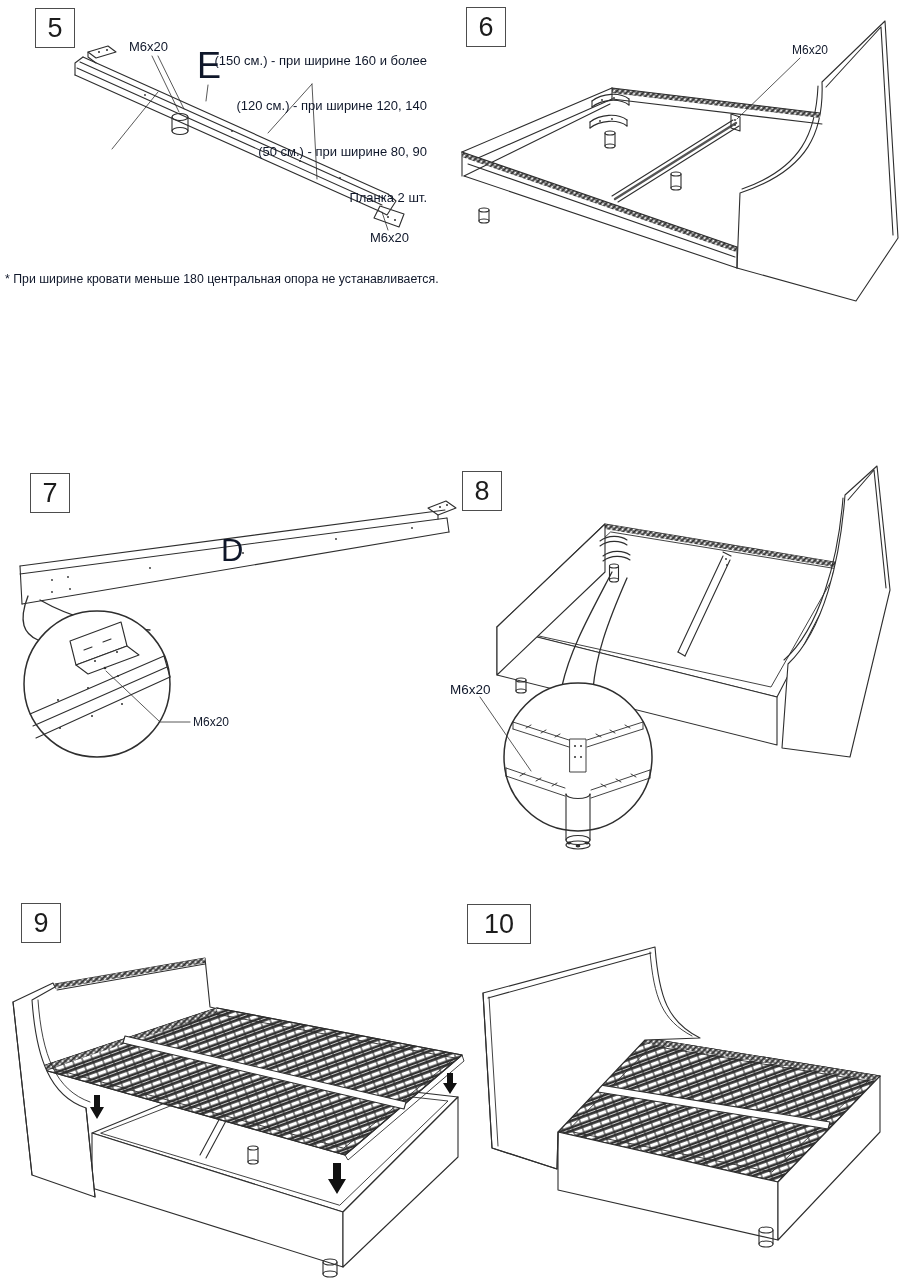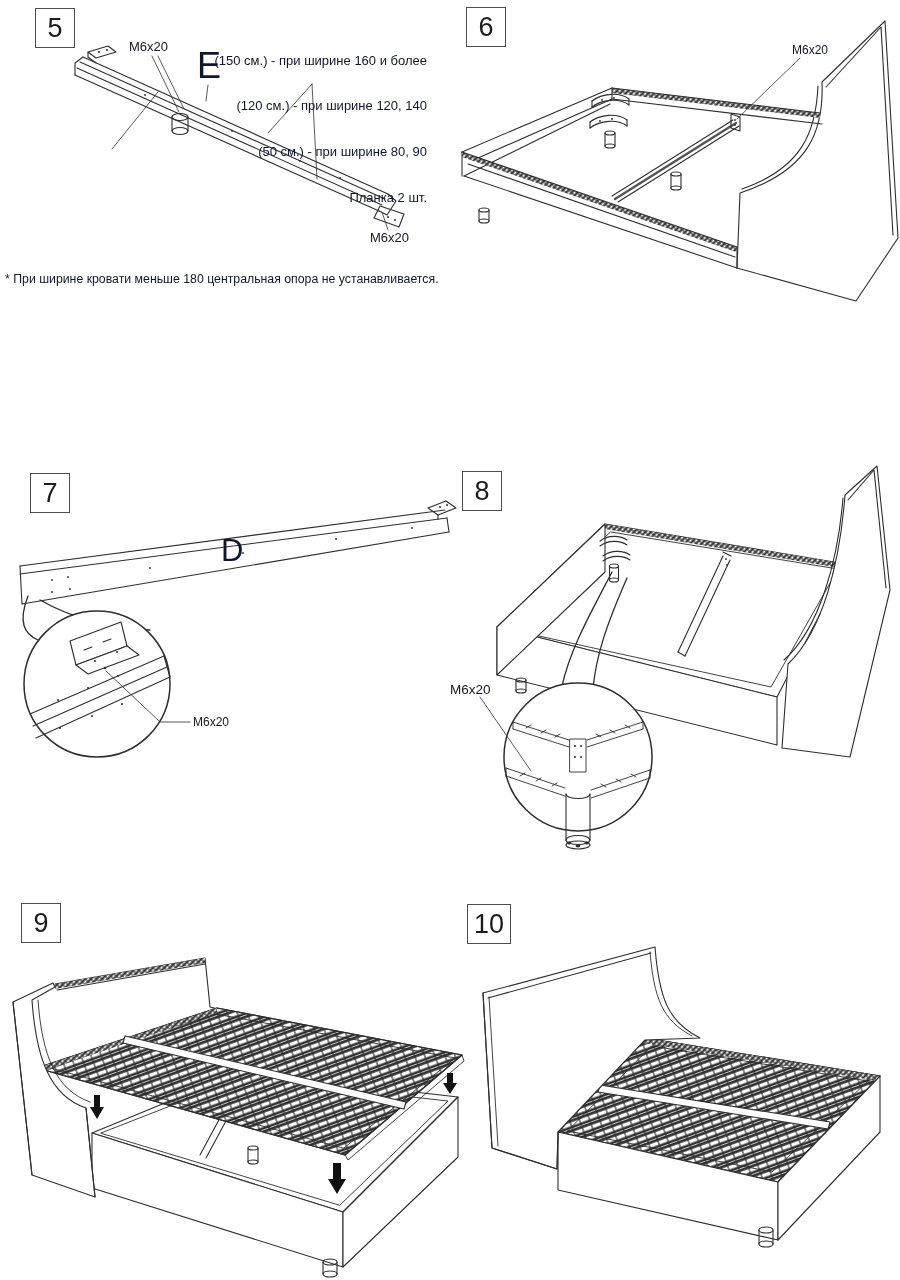--- a/index.html
+++ b/index.html
@@ -308,21 +308,21 @@
       <path d="M759,1230 L759,1244 M773,1230 L773,1244"></path>
       <ellipse cx="766" cy="1244" rx="7" ry="3"></ellipse>
     </g>
   </svg>
 
   <div class="step-box" style="left:35px;top:8px;">5</div>
   <div class="step-box" style="left:466px;top:7px;">6</div>
   <div class="step-box" style="left:30px;top:473px;">7</div>
   <div class="step-box" style="left:462px;top:471px;">8</div>
   <div class="step-box" style="left:21px;top:903px;">9</div>
-  <div class="step-box" style="left:467px;top:904px;width:44px;">10</div>
+  <div class="step-box" style="left:467px;top:904px;width:64px;">10</div>
 
   <div class="txt label" style="left:129px;top:39px;">M6x20</div>
   <div class="txt part-letter" style="left:197px;top:45px;">E</div>
   <div class="txt note-right">
     <div>(150 см.) - при ширине 160 и более</div>
     <div>(120 см.) - при ширине 120, 140</div>
     <div>(50 см.) - при ширине 80, 90</div>
     <div>Планка 2 шт.</div>
   </div>
   <div class="txt label" style="left:370px;top:230px;">M6x20</div>

